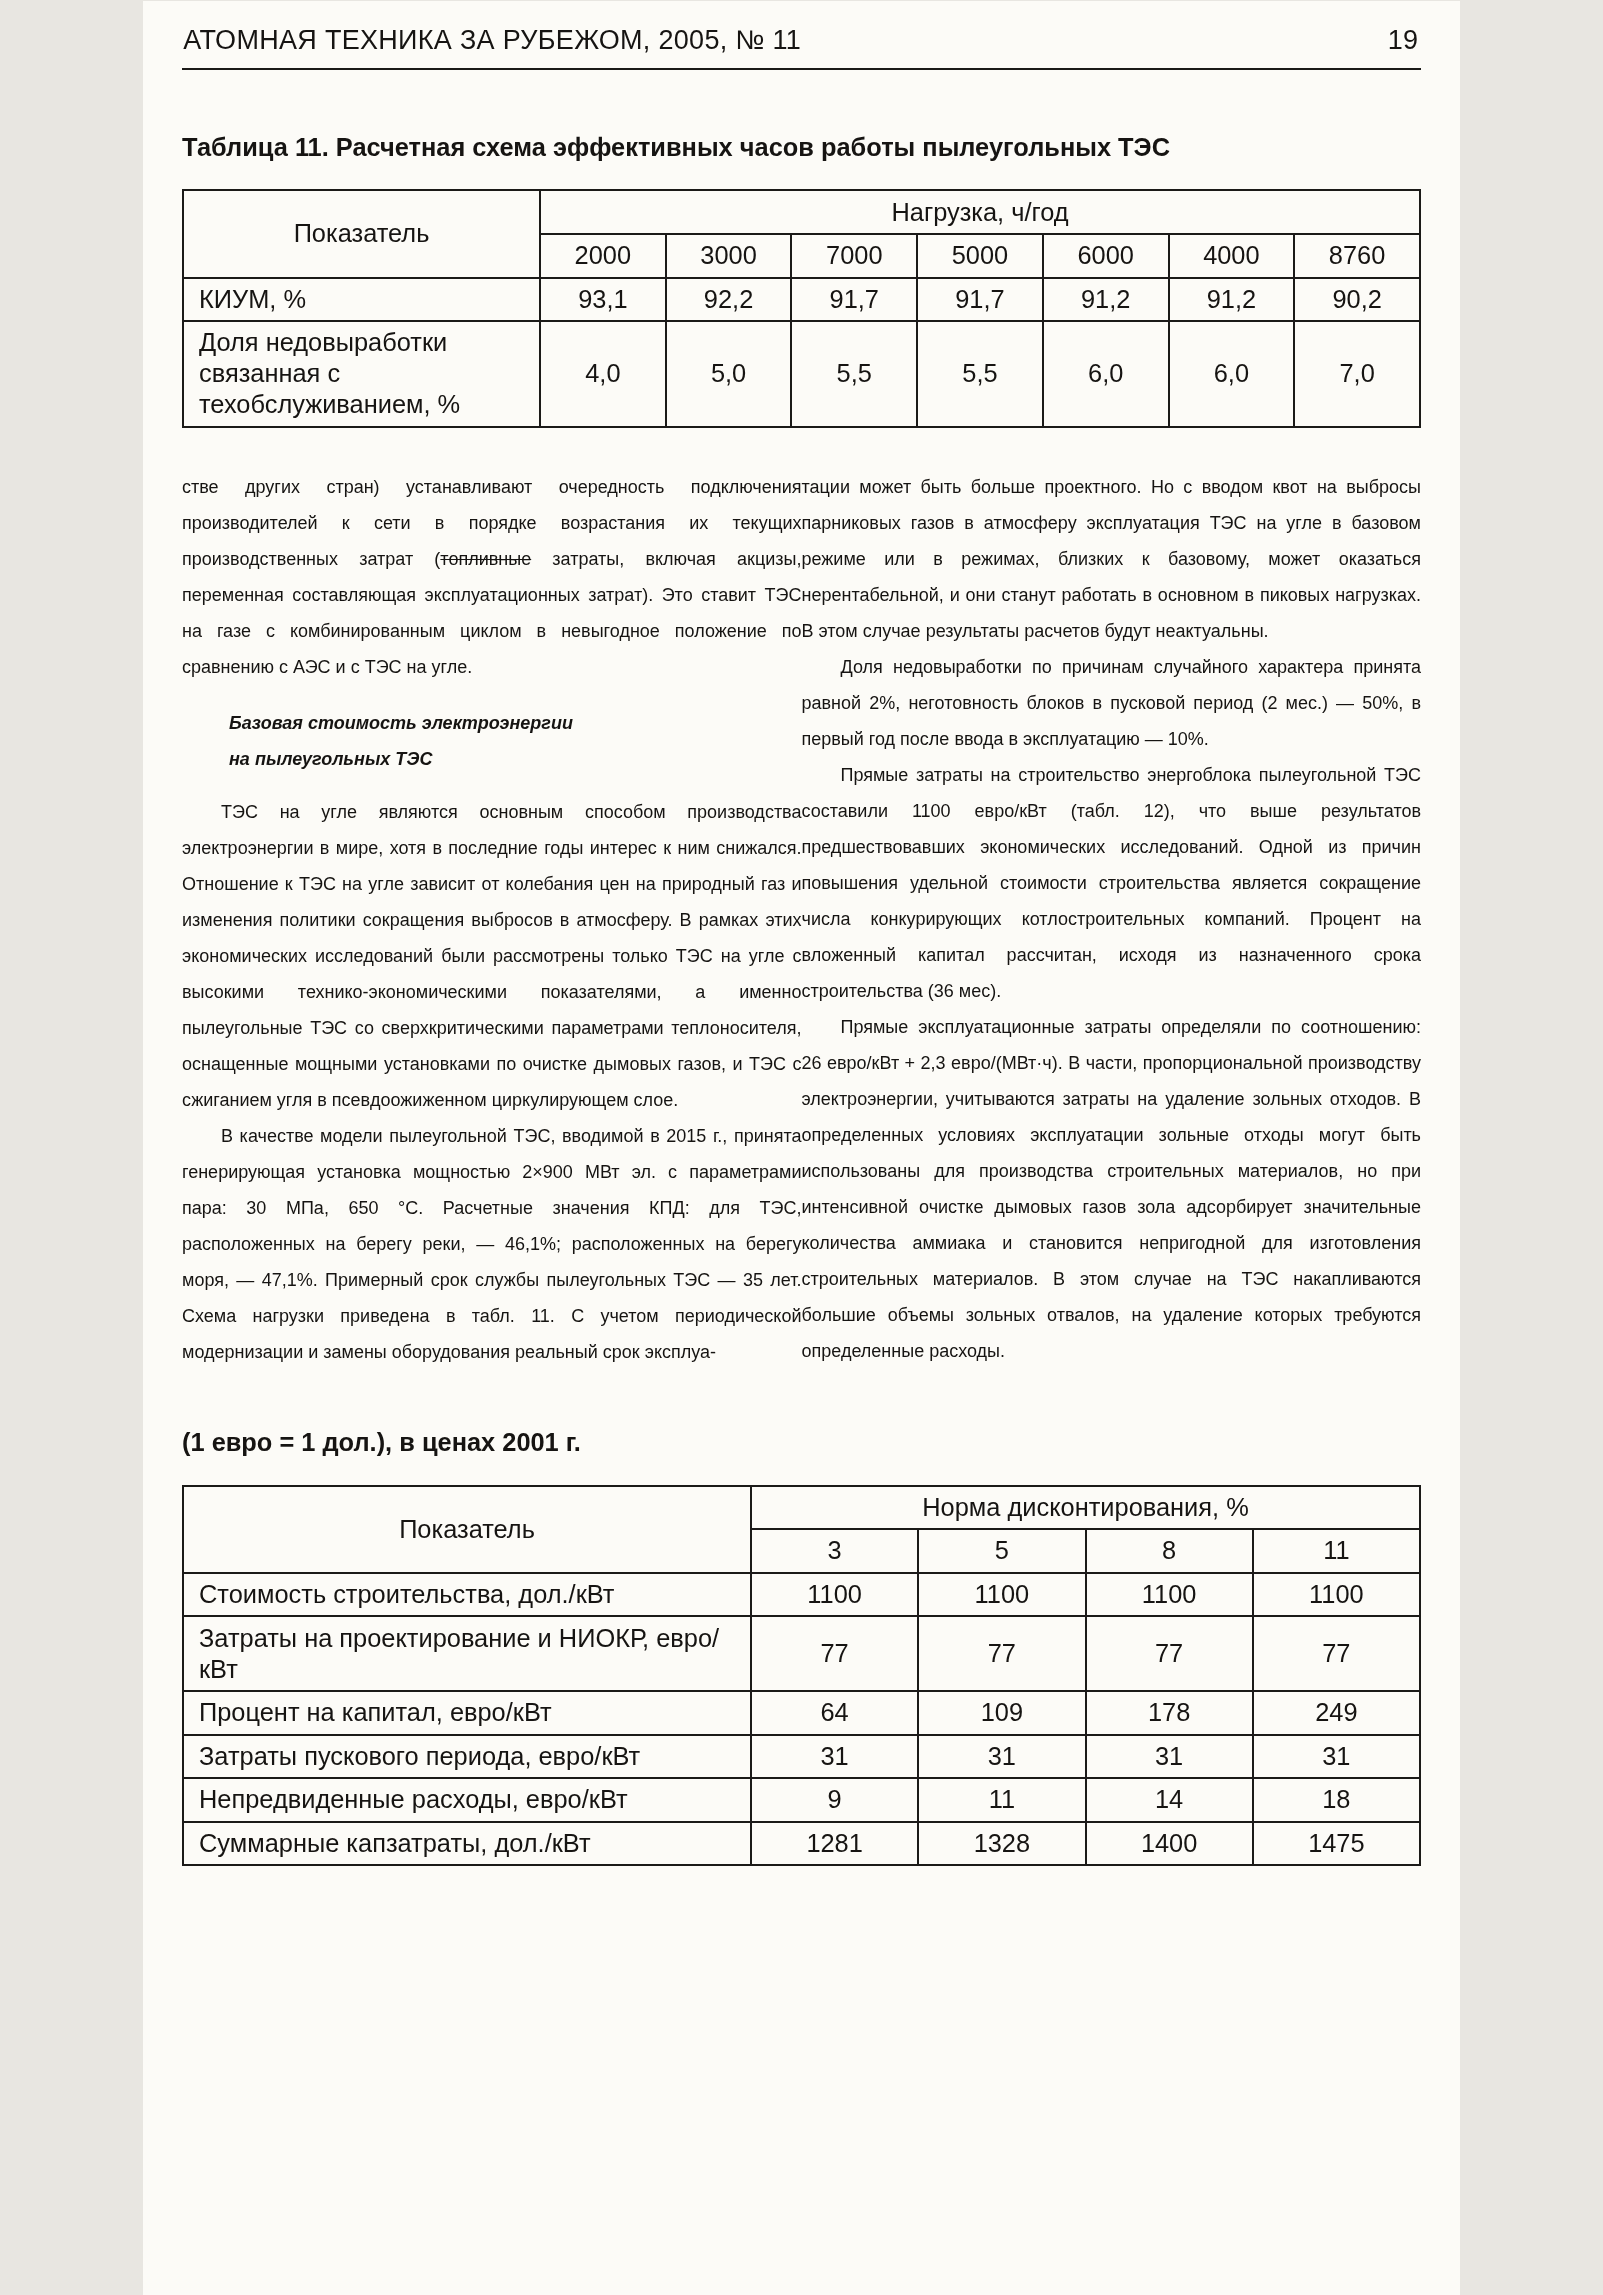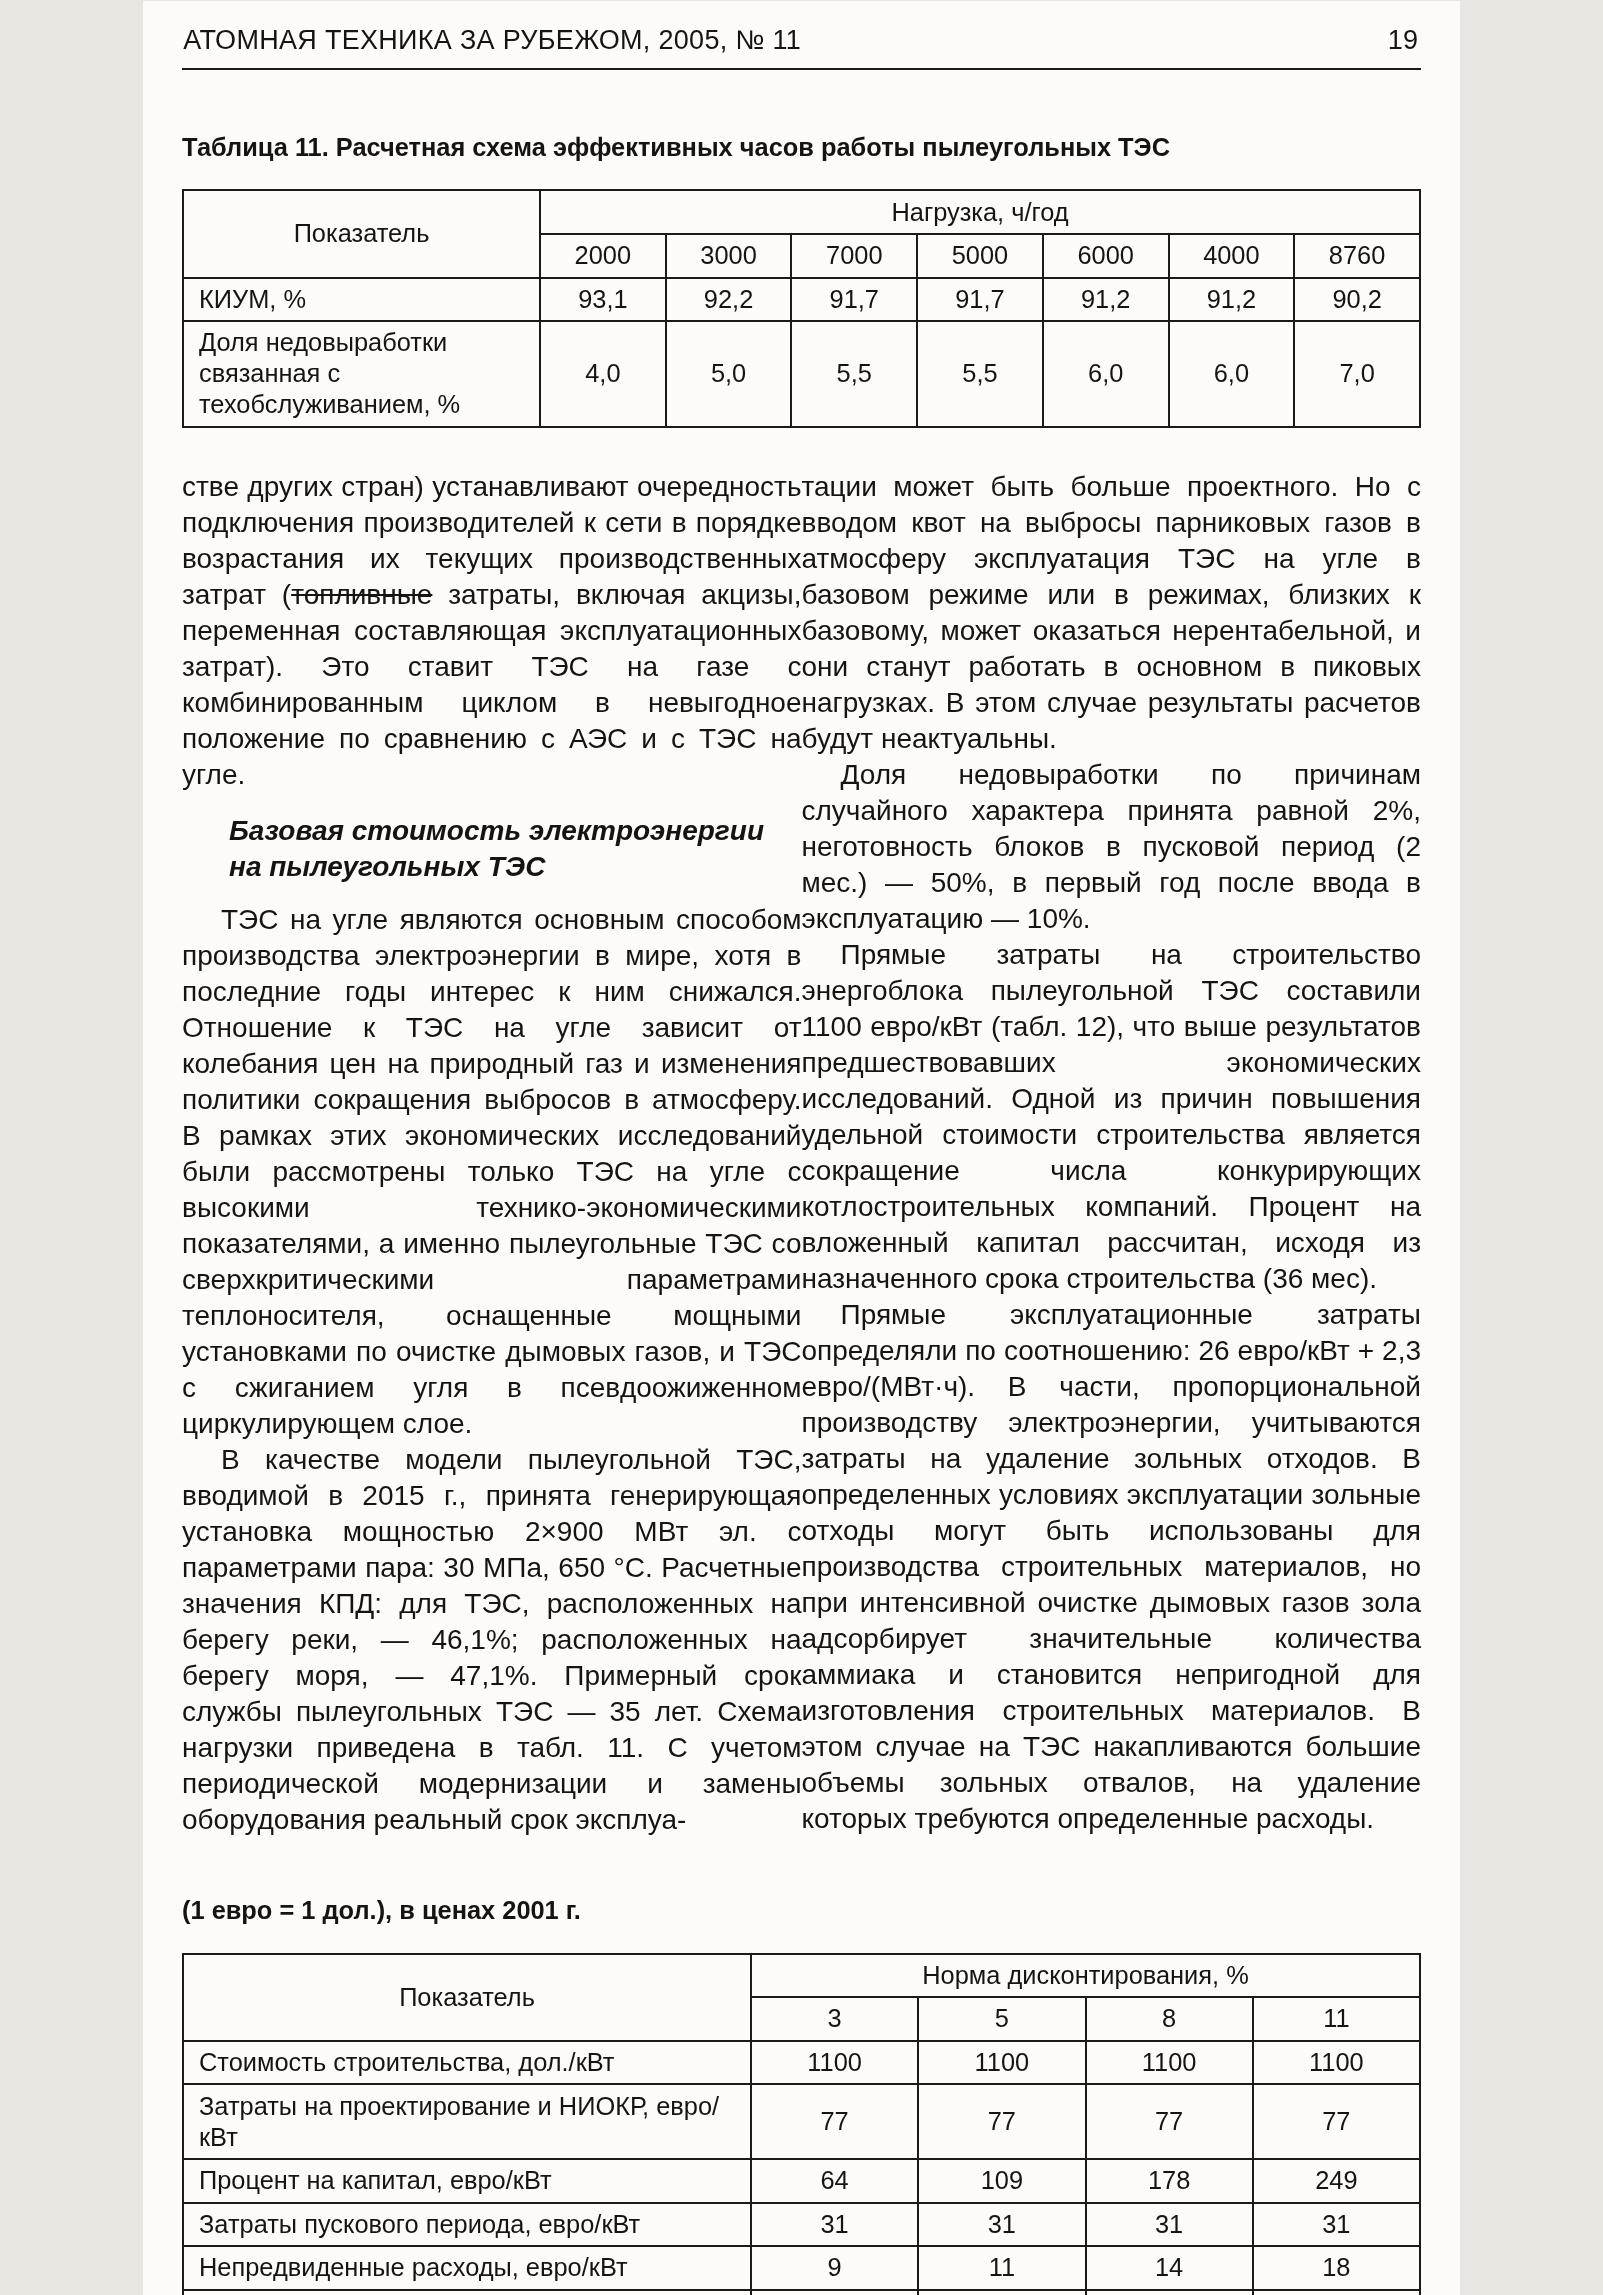--- a/index.html
+++ b/index.html
@@ -52,21 +52,21 @@
     text-align: left;
     padding-left: 15px;
   }
   table.data td.lbl-center {
     text-align: center;
   }
   
   .body-cols {
     display: flex;
     margin-top: 41px;
-    font-size: 28px;
+    font-size: 18px;
     line-height: 36px;
     text-align: justify;
   }
   .col { width: 728px; }
   .col p { margin: 0; }
   .col p.ind { text-indent: 39px; }
   .section-heading {
     font-weight: bold;
     font-style: italic;
     margin: 20px 0 17.4px 47px;

